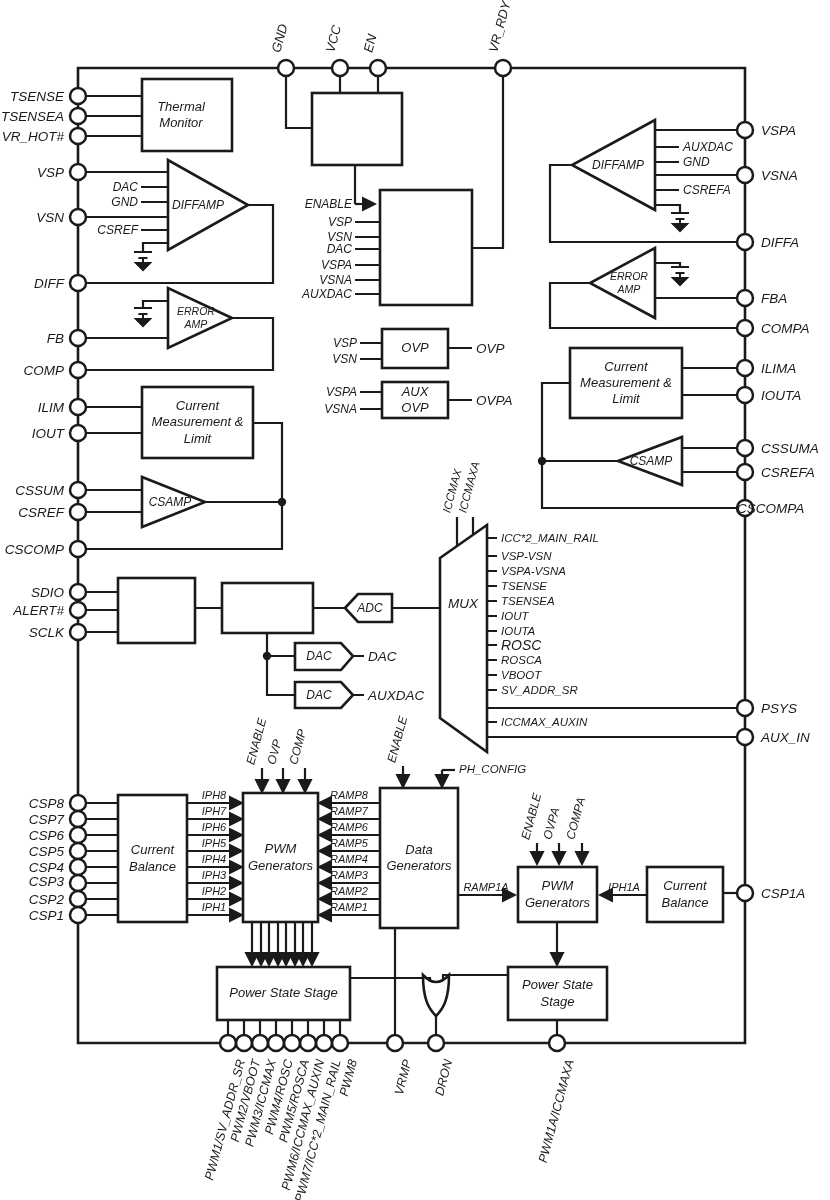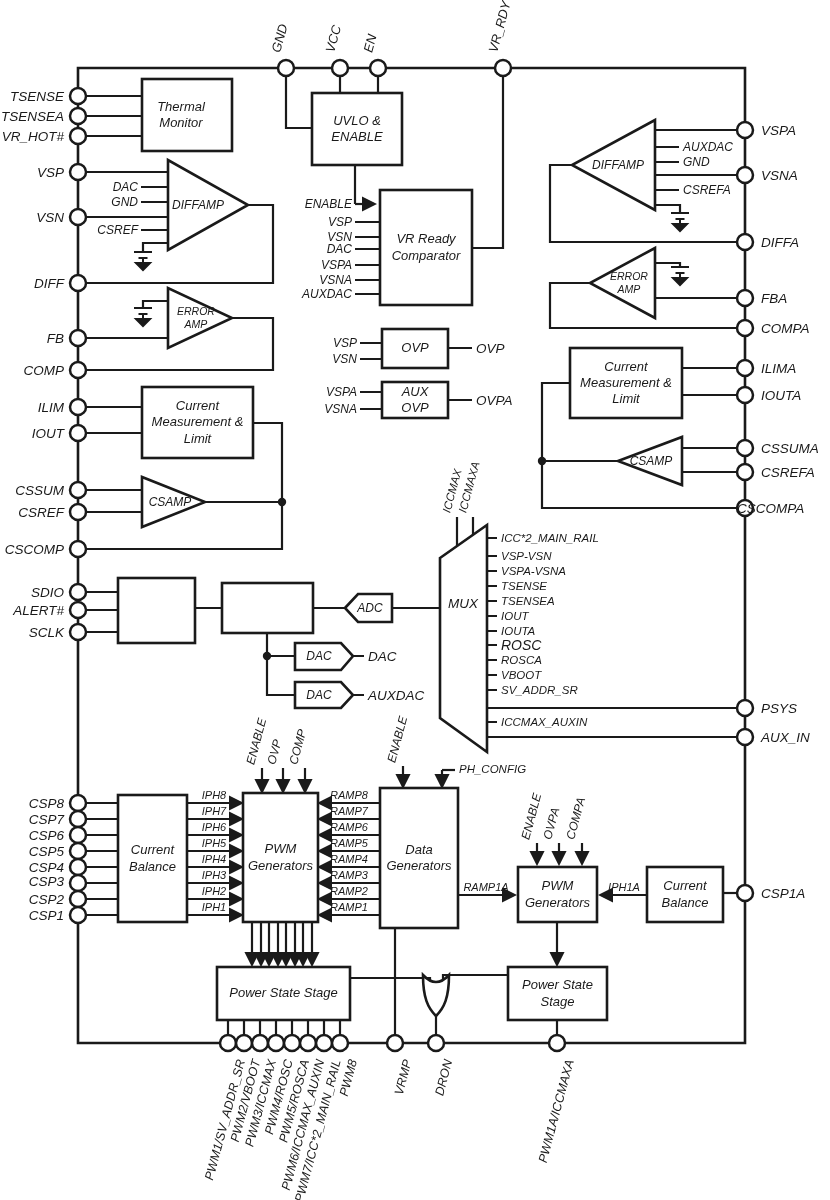--- a/index.html
+++ b/index.html
@@ -301,26 +301,20 @@
 <div class="vb" style="left:442px;top:1058px">
       <span>DRON</span>
     </div>
 <div class="vb" style="left:563px;top:1058px">
       <span>PWM1A/ICCMAXA</span>
     </div>
 
 <div class="blk" style="left:142px;top:79px;width:78px;height:72px">
       <span style="max-width:64px">Thermal Monitor</span>
     </div>
-<div class="blk" style="left:312px;top:93px;width:90px;height:72px">
-      <span style="max-width:58px">UVLO &amp; ENABLE</span>
-    </div>
-<div class="blk" style="left:380px;top:190px;width:92px;height:115px">
-      <span style="max-width:78px">VR Ready Comparator</span>
-    </div>
 <div class="blk" style="left:382px;top:329px;width:66px;height:39px">
       <span>OVP</span>
     </div>
 <div class="blk" style="left:382px;top:382px;width:66px;height:36px">
       <span style="max-width:36px">AUX OVP</span>
     </div>
 <div class="blk" style="left:142px;top:387px;width:111px;height:71px">
       <span style="max-width:104px">Current Measurement &amp; Limit</span>
     </div>
 <div class="blk" style="left:570px;top:348px;width:112px;height:70px">

